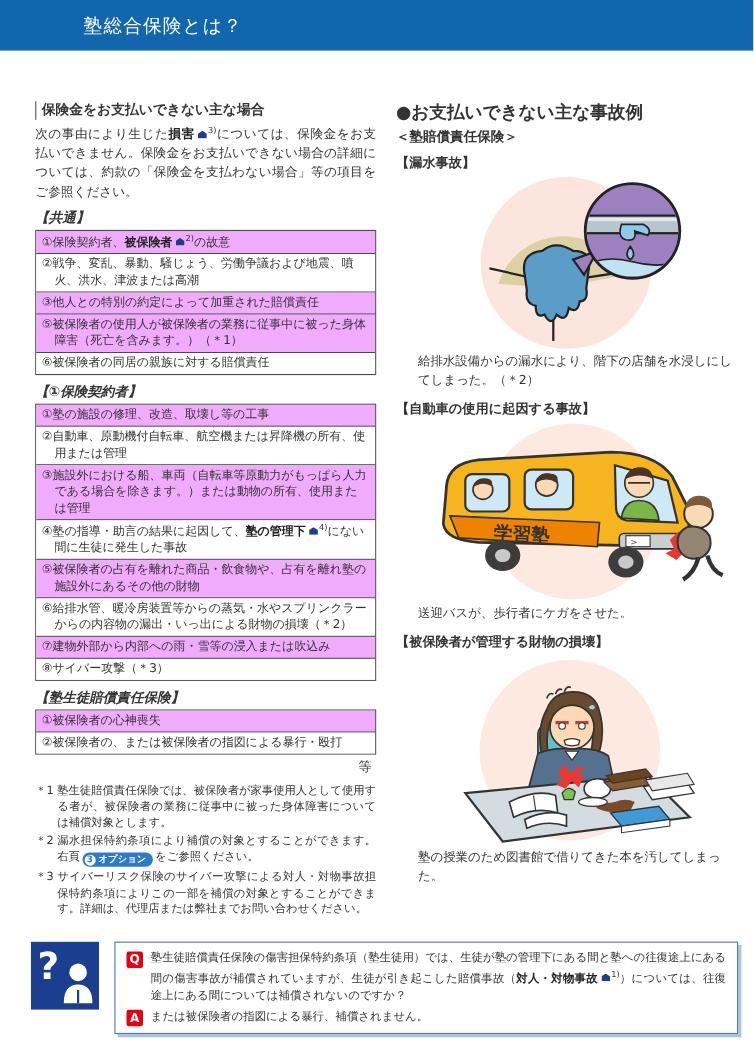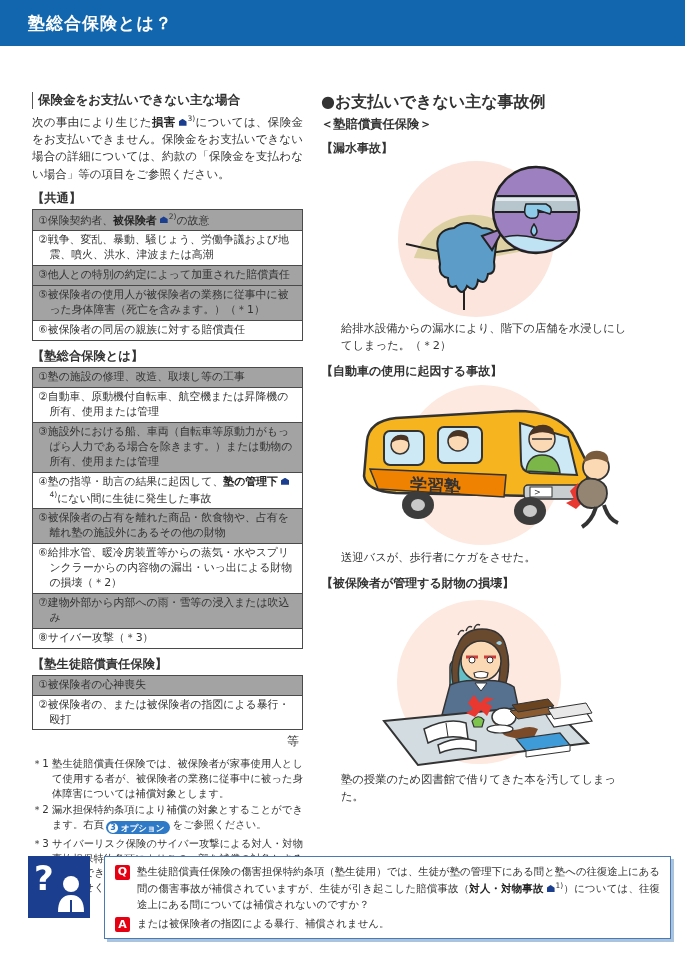--- a/index.html
+++ b/index.html
@@ -3,33 +3,33 @@
 <meta charset="utf-8">
 <style>
   html,body{margin:0;padding:0;}
   body{
     width:685px;height:960px;overflow:hidden;position:relative;
     background:#ffffff;color:#333;
     font-family:"DejaVu Sans","Liberation Sans",sans-serif;
   }
   
   .hdr{height:46px;background:#1266ad;display:flex;align-items:center;}
-  .hdr-title{color:#fff;font-weight:bold;font-size:17px;letter-spacing:1px;padding-left:28px;}
+  .hdr-title{color:#fff;font-weight:normal;font-size:17px;letter-spacing:1px;padding-left:28px;margin-left:48px;}
   
   .content{display:flex;padding:46px 8px 0 32px;gap:18px;}
-  .col-l{width:271px;flex:none;}
+  .col-l{width:310px;flex:none;}
   .col-r{width:316px;flex:none;}
   
   .sec-title{font-size:12.5px;font-weight:bold;border-left:1.5px solid #555;padding-left:5px;margin-bottom:4px;}
   .intro{font-size:11.5px;line-height:1.5;text-align:justify;}
-  .grp-title{font-size:12.3px;font-weight:bold;margin:7px 0 2px;}
+  .grp-title{font-size:12.3px;font-weight:bold;margin:7px 0 2px;font-style:italic;}
   .tbl{border:1px solid #4a4a4a;font-size:10.9px;line-height:1.37;}
   .trow{padding:2px 5px 2px calc(5px + 1.05em);text-indent:-1.05em;border-bottom:1px solid #4a4a4a;background:#fff;}
   .trow:last-child{border-bottom:none;}
-  .trow.alt{background:#a3a3a3;}
+  .trow.alt{background:#f0abfc;}
   .etc{text-align:right;font-size:12px;margin:3px 4px 6px 0;}
   .notes{font-size:10.3px;line-height:1.42;margin-top:4px;}
   .note{display:flex;margin-bottom:2px;}
   .note .mark{width:20px;flex:none;}
   .note .ntxt{flex:1;text-align:justify;}
   .opt-badge{display:inline-flex;align-items:center;gap:3px;background:#2f7ac6;border-radius:8px;
     height:13px;padding:0 6px 0 2px;vertical-align:-2px;margin:0 2px;}
   .opt-num{width:10px;height:10px;border-radius:50%;background:#fff;color:#2f7ac6;font-size:8px;font-weight:bold;
     display:inline-flex;align-items:center;justify-content:center;}
   .opt-txt{color:#fff;font-size:8.5px;font-weight:bold;}
@@ -76,21 +76,21 @@
     <div class="tbl">
       <div class="trow alt">
         <span>①保険契約者、</span><b>被保険者</b><span class="ref"></span><sup class="refn">2)</sup><span>の故意</span>
       </div>
       <div class="trow">②戦争、変乱、暴動、騒じょう、労働争議および地震、噴火、洪水、津波または高潮</div>
       <div class="trow alt">③他人との特別の約定によって加重された賠償責任</div>
       <div class="trow alt">⑤被保険者の使用人が被保険者の業務に従事中に被った身体障害（死亡を含みます。）（＊1）</div>
       <div class="trow">⑥被保険者の同居の親族に対する賠償責任</div>
     </div>
 
-    <div class="grp-title">【塾総合保険とは】</div>
+    <div class="grp-title">【①保険契約者】</div>
     <div class="tbl">
       <div class="trow alt">①塾の施設の修理、改造、取壊し等の工事</div>
       <div class="trow">②自動車、原動機付自転車、航空機または昇降機の所有、使用または管理</div>
       <div class="trow alt">③施設外における船、車両（自転車等原動力がもっぱら人力である場合を除きます。）または動物の所有、使用または管理</div>
       <div class="trow">
         <span>④塾の指導・助言の結果に起因して、</span><b>塾の管理下</b><span class="ref"></span><sup class="refn">4)</sup><span>にない間に生徒に発生した事故</span>
       </div>
       <div class="trow alt">⑤被保険者の占有を離れた商品・飲食物や、占有を離れ塾の施設外にあるその他の財物</div>
       <div class="trow">⑥給排水管、暖冷房装置等からの蒸気・水やスプリンクラーからの内容物の漏出・いっ出による財物の損壊（＊2）</div>
       <div class="trow alt">⑦建物外部から内部への雨・雪等の浸入または吹込み</div>

